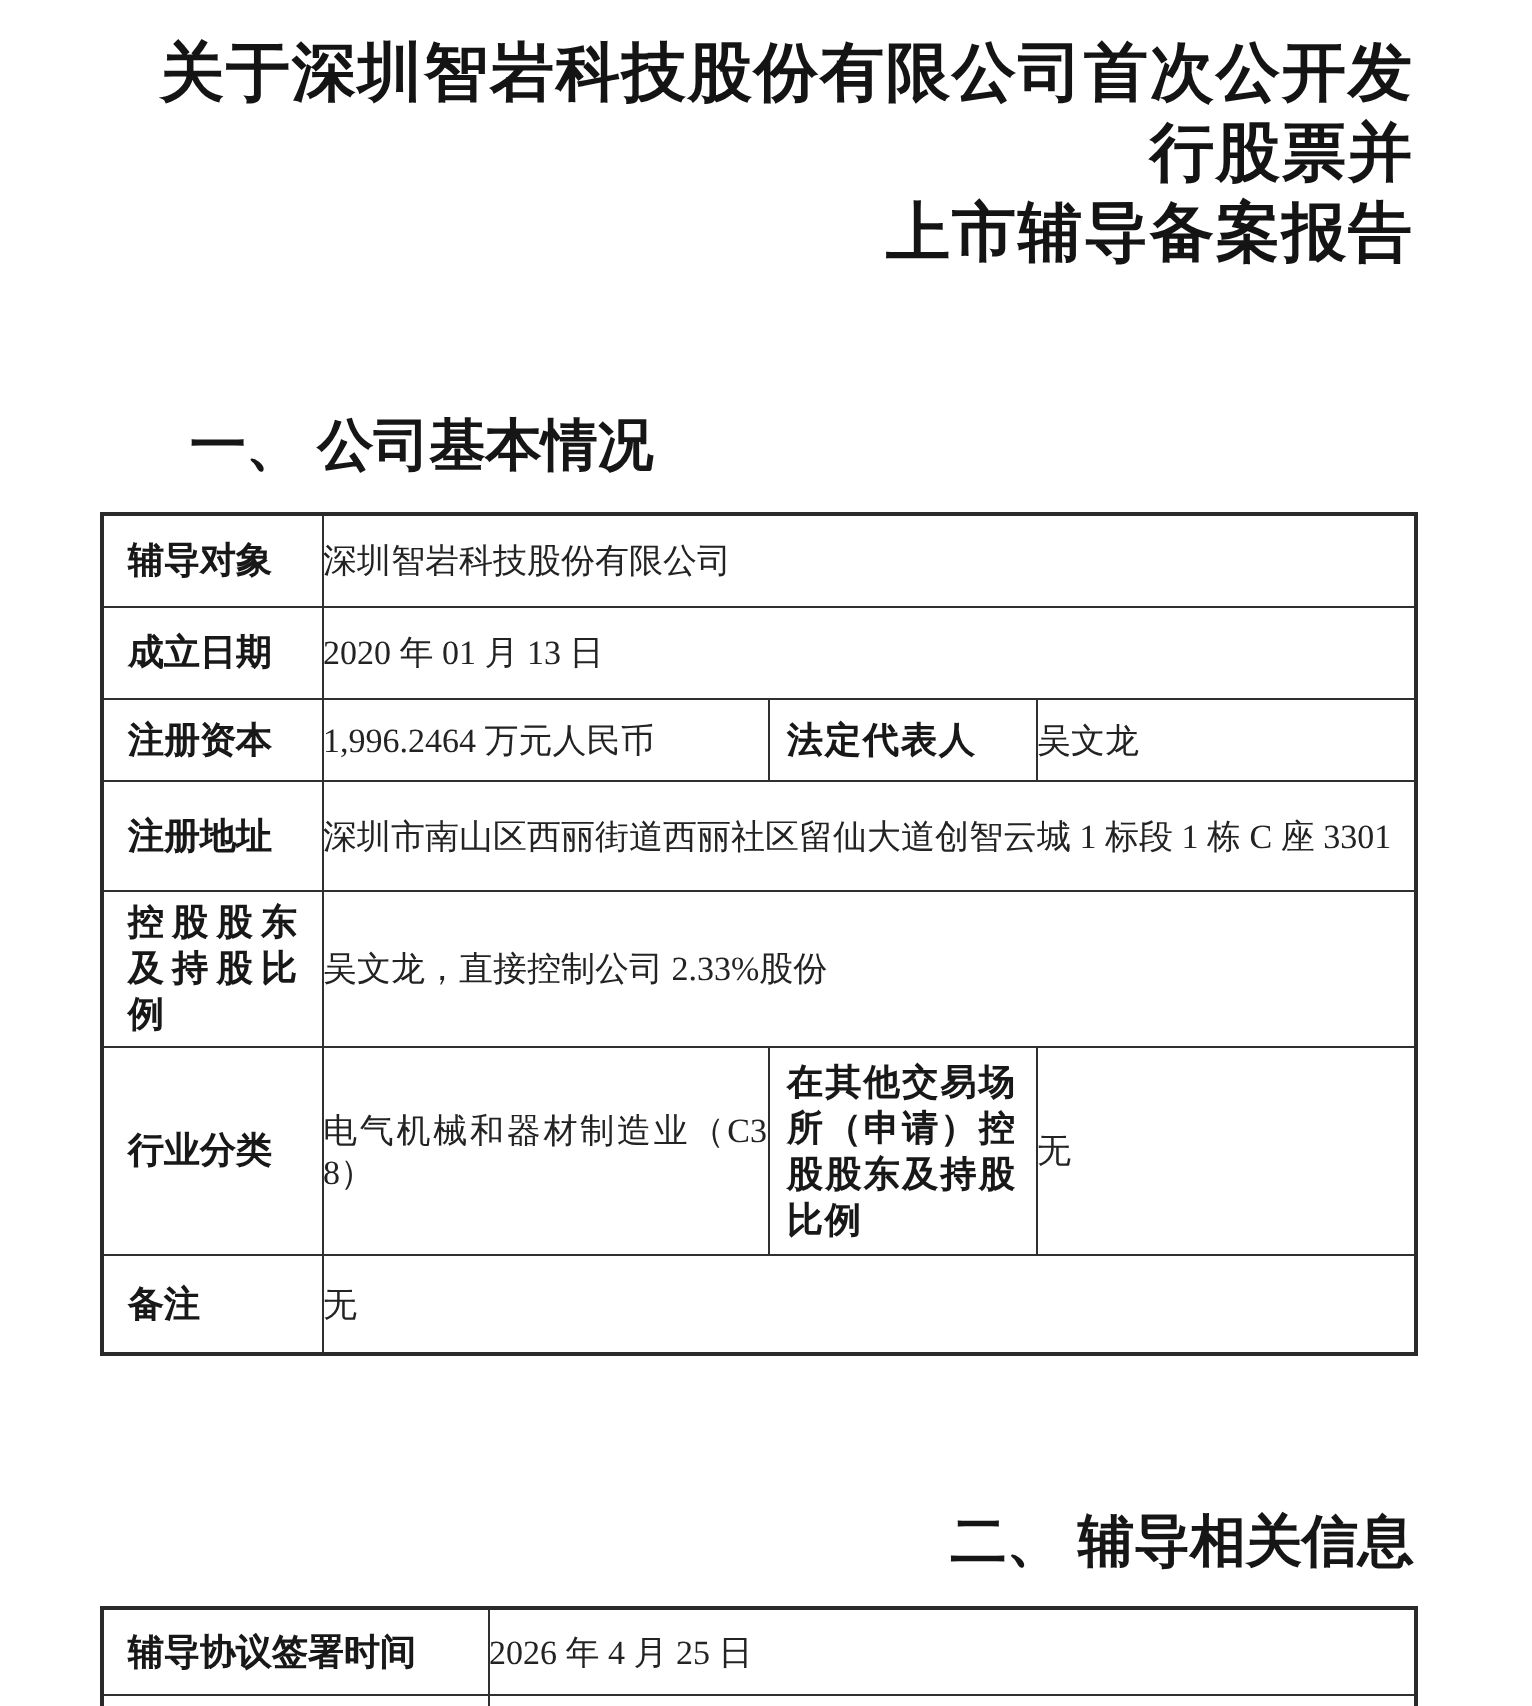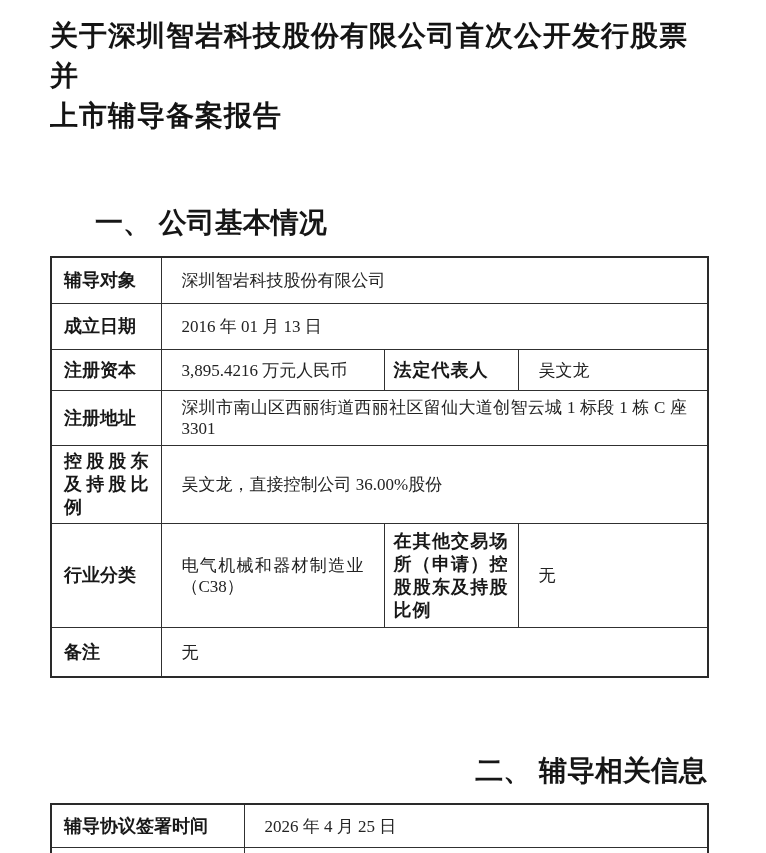--- a/index.html
+++ b/index.html
@@ -12,24 +12,24 @@
     height: 853px;
     overflow: hidden;
     color: #1e1e1e;
     font-family: "Liberation Serif", "DejaVu Serif", serif;
   }
   .page {
     padding: 16px 59px 0 50px;
     box-sizing: border-box;
   }
   .doc-title {
-    text-align: left;
+    text-align: right;
     font-family: "Liberation Sans", "DejaVu Sans", sans-serif;
     font-weight: 700;
-    font-size: 28px;
+    font-size: 32px;
     line-height: 40px;
     color: #141414;
     letter-spacing: 1px;
   }
   .section-heading {
     font-family: "Liberation Sans", "DejaVu Sans", sans-serif;
     font-weight: 700;
     font-size: 28px;
     line-height: 26px;
     color: #161616;
@@ -62,21 +62,21 @@
   table.info th.col3 {
     padding: 4px 9px;
     letter-spacing: 1px;
   }
   table.info td {
     font-family: "Liberation Serif", "DejaVu Serif", serif;
     font-size: 17px;
     line-height: 21px;
     color: #232323;
     text-align: justify;
-    padding: 4px 20px;
+    padding: 4px 0;
   }
   
   .t1 tr.r1 > * { height: 37px; margin-left: 45px; }
   .t1 tr.r2 > * { height: 37px; }
   .t1 tr.r3 > * { height: 32px; }
   .t1 tr.r4 > * { height: 46px; }
   .t1 tr.r5 > * { height: 68px; }
   .t1 tr.r6 > * { height: 95px; }
   .t1 tr.r7 > * { height: 40px; }
   .t2 tr > * { height: 34px; margin-left: 38px; }
@@ -100,35 +100,35 @@
         <col style="width:134px">
         <col style="width:190px">
     </colgroup>
     <tbody>
         <tr class="r1">
       <th>辅导对象</th>
       <td colspan="3">深圳智岩科技股份有限公司</td>
     </tr>
     <tr class="r2">
       <th>成立日期</th>
-      <td colspan="3">2016 年 01 月 13 日</td>
+      <td colspan="3">2020 年 01 月 13 日</td>
     </tr>
     <tr class="r3">
       <th>注册资本</th>
-      <td>3,895.4216 万元人民币</td>
+      <td>1,996.2464 万元人民币</td>
       <th class="col3">法定代表人</th>
       <td>吴文龙</td>
     </tr>
     <tr class="r4">
       <th>注册地址</th>
       <td colspan="3">深圳市南山区西丽街道西丽社区留仙大道创智云城 1 标段 1 栋 C 座 3301</td>
     </tr>
     <tr class="r5">
       <th>控股股东及持股比例</th>
-      <td colspan="3">吴文龙，直接控制公司 36.00%股份</td>
+      <td colspan="3">吴文龙，直接控制公司 2.33%股份</td>
     </tr>
     <tr class="r6">
       <th>行业分类</th>
       <td>电气机械和器材制造业（C38）</td>
       <th class="col3">在其他交易场所（申请）控股股东及持股比例</th>
       <td>无</td>
     </tr>
     <tr class="r7">
       <th>备注</th>
       <td colspan="3">无</td>

